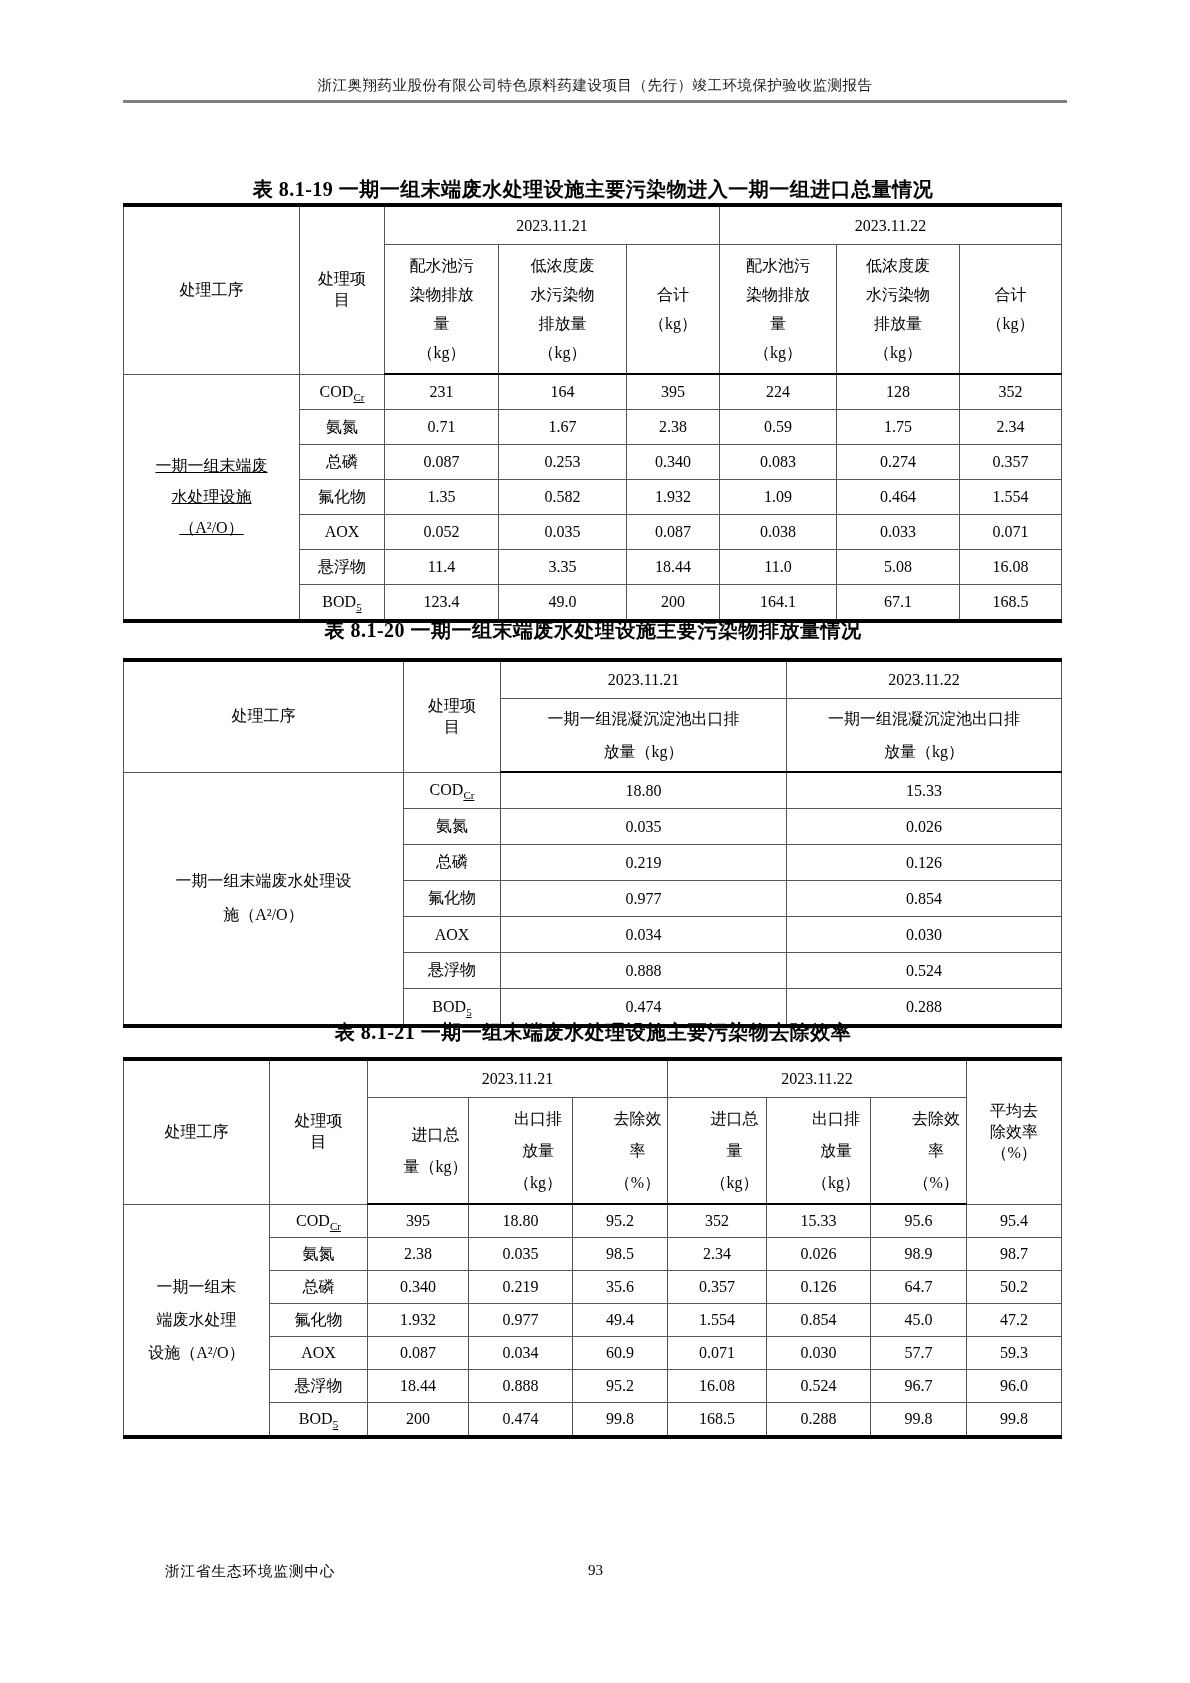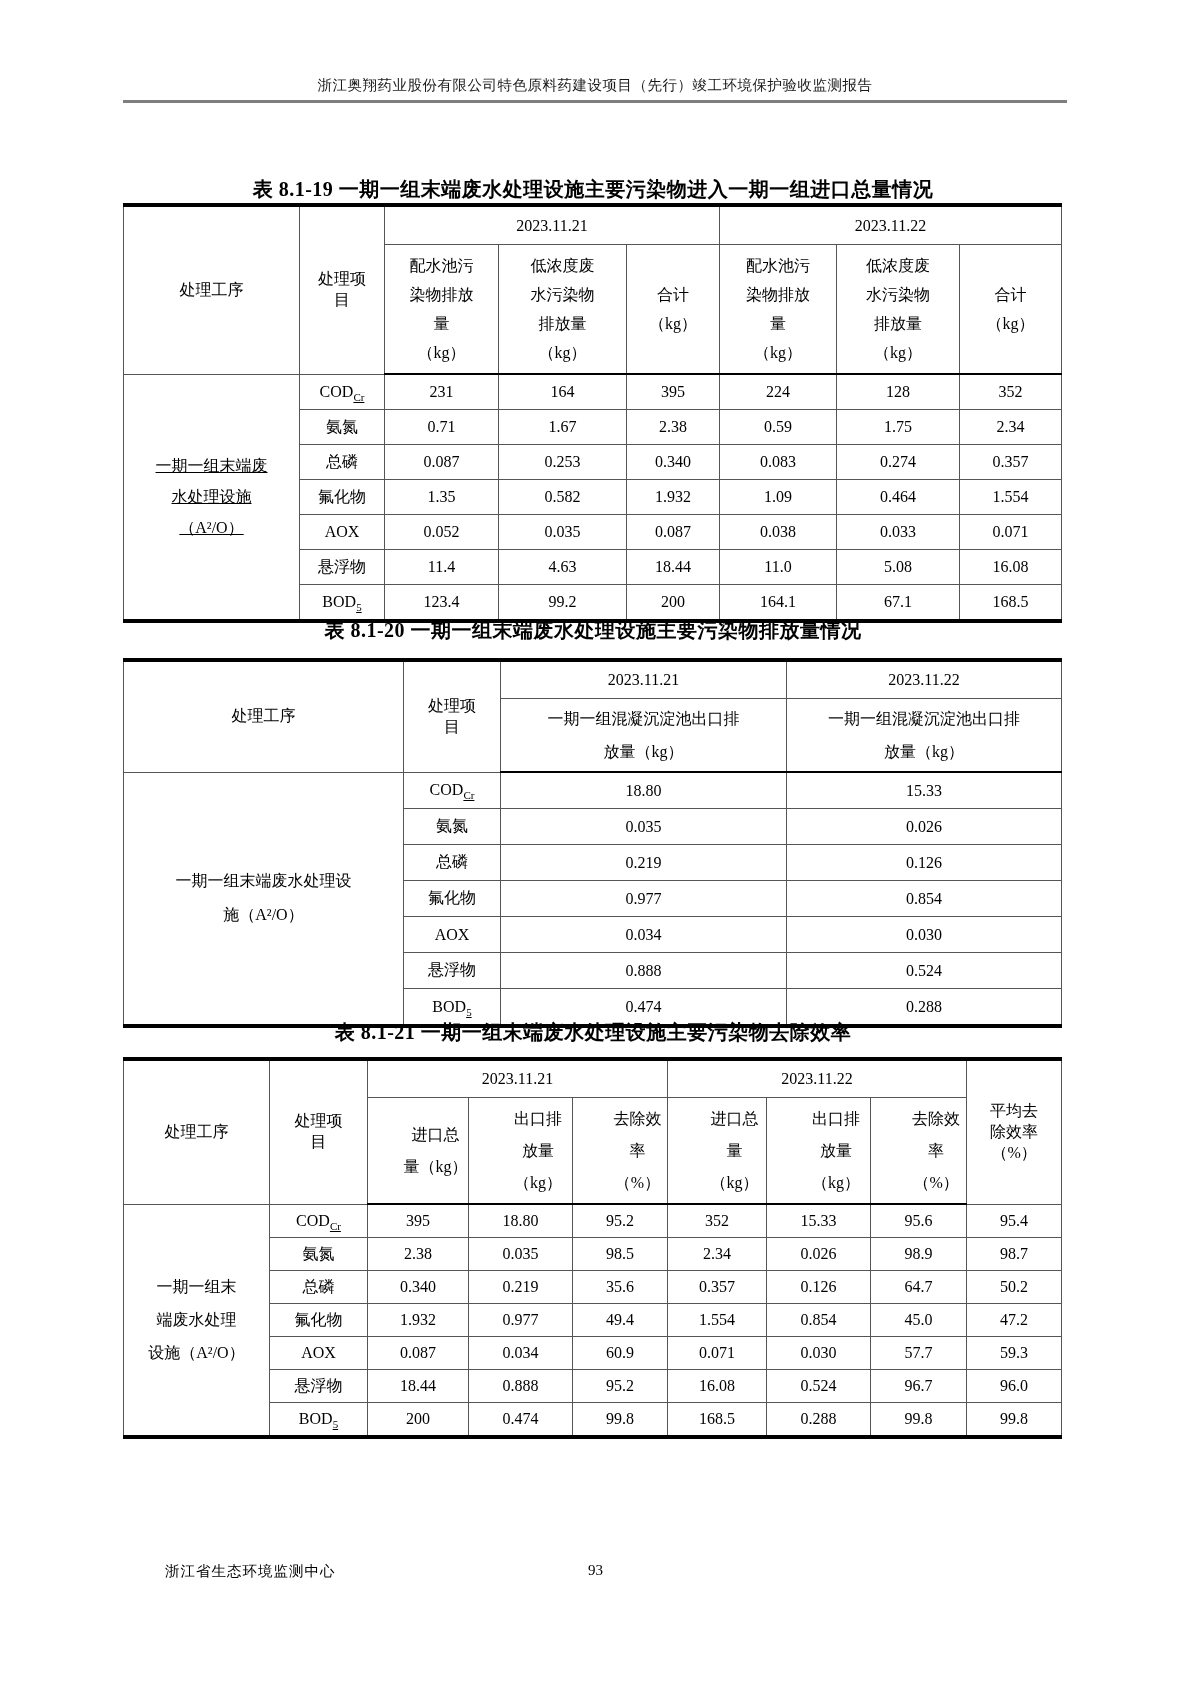--- a/index.html
+++ b/index.html
@@ -152,30 +152,30 @@
     <td>0.052</td>
     <td>0.035</td>
     <td>0.087</td>
     <td>0.038</td>
     <td>0.033</td>
     <td>0.071</td>
   </tr>
   <tr class="data-row">
     <td><span>悬浮物</span><sub></sub></td>
     <td>11.4</td>
-    <td>4.63</td>
+    <td>3.35</td>
     <td>18.44</td>
     <td>11.0</td>
     <td>5.08</td>
     <td>16.08</td>
   </tr>
   <tr class="data-row">
     <td><span>BOD</span><sub>5</sub></td>
     <td>123.4</td>
-    <td>99.2</td>
+    <td>49.0</td>
     <td>200</td>
     <td>164.1</td>
     <td>67.1</td>
     <td>168.5</td>
   </tr>
 </tbody>
   </table>
 
 <div class="abs tbl-title t2-title">表 8.1-20  一期一组末端废水处理设施主要污染物排放量情况</div>
 

